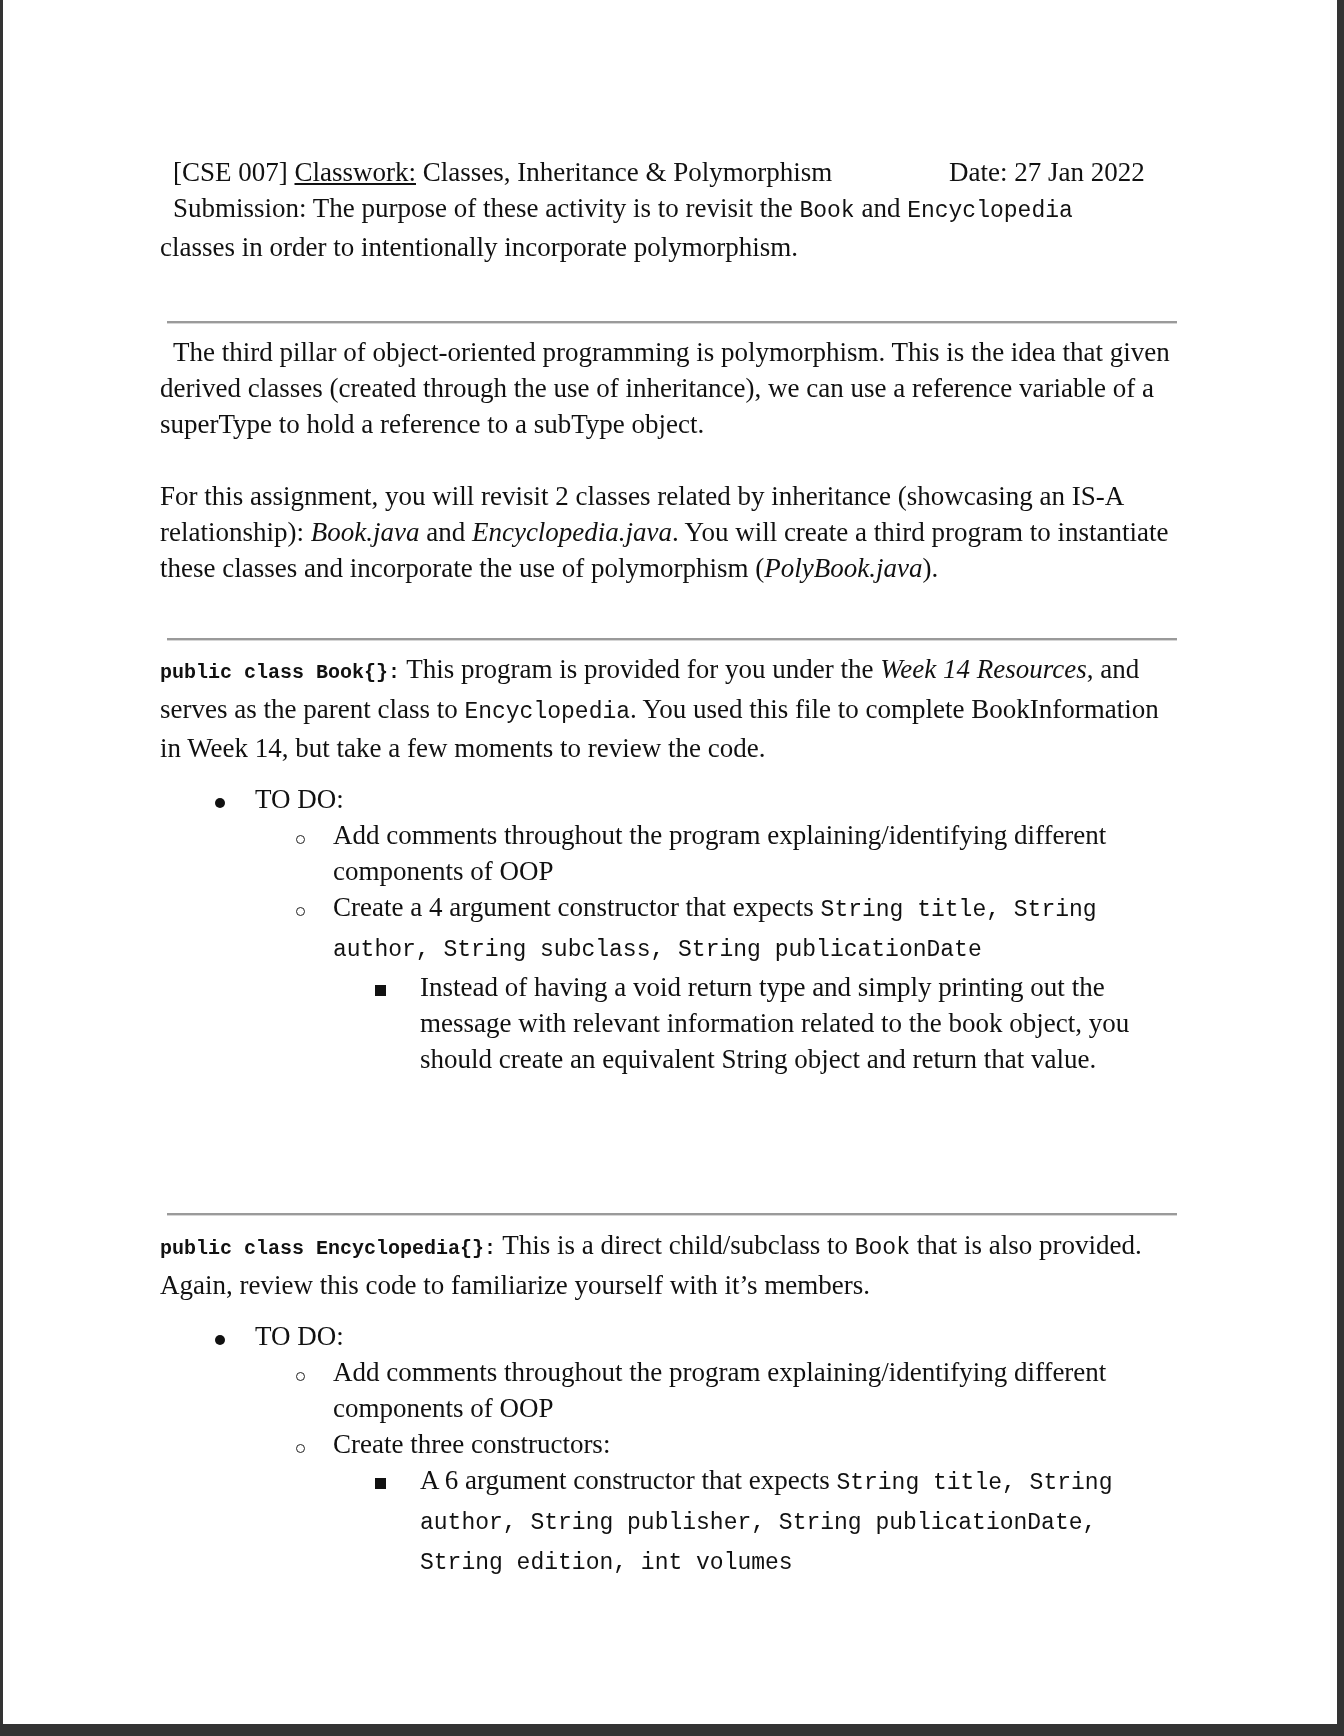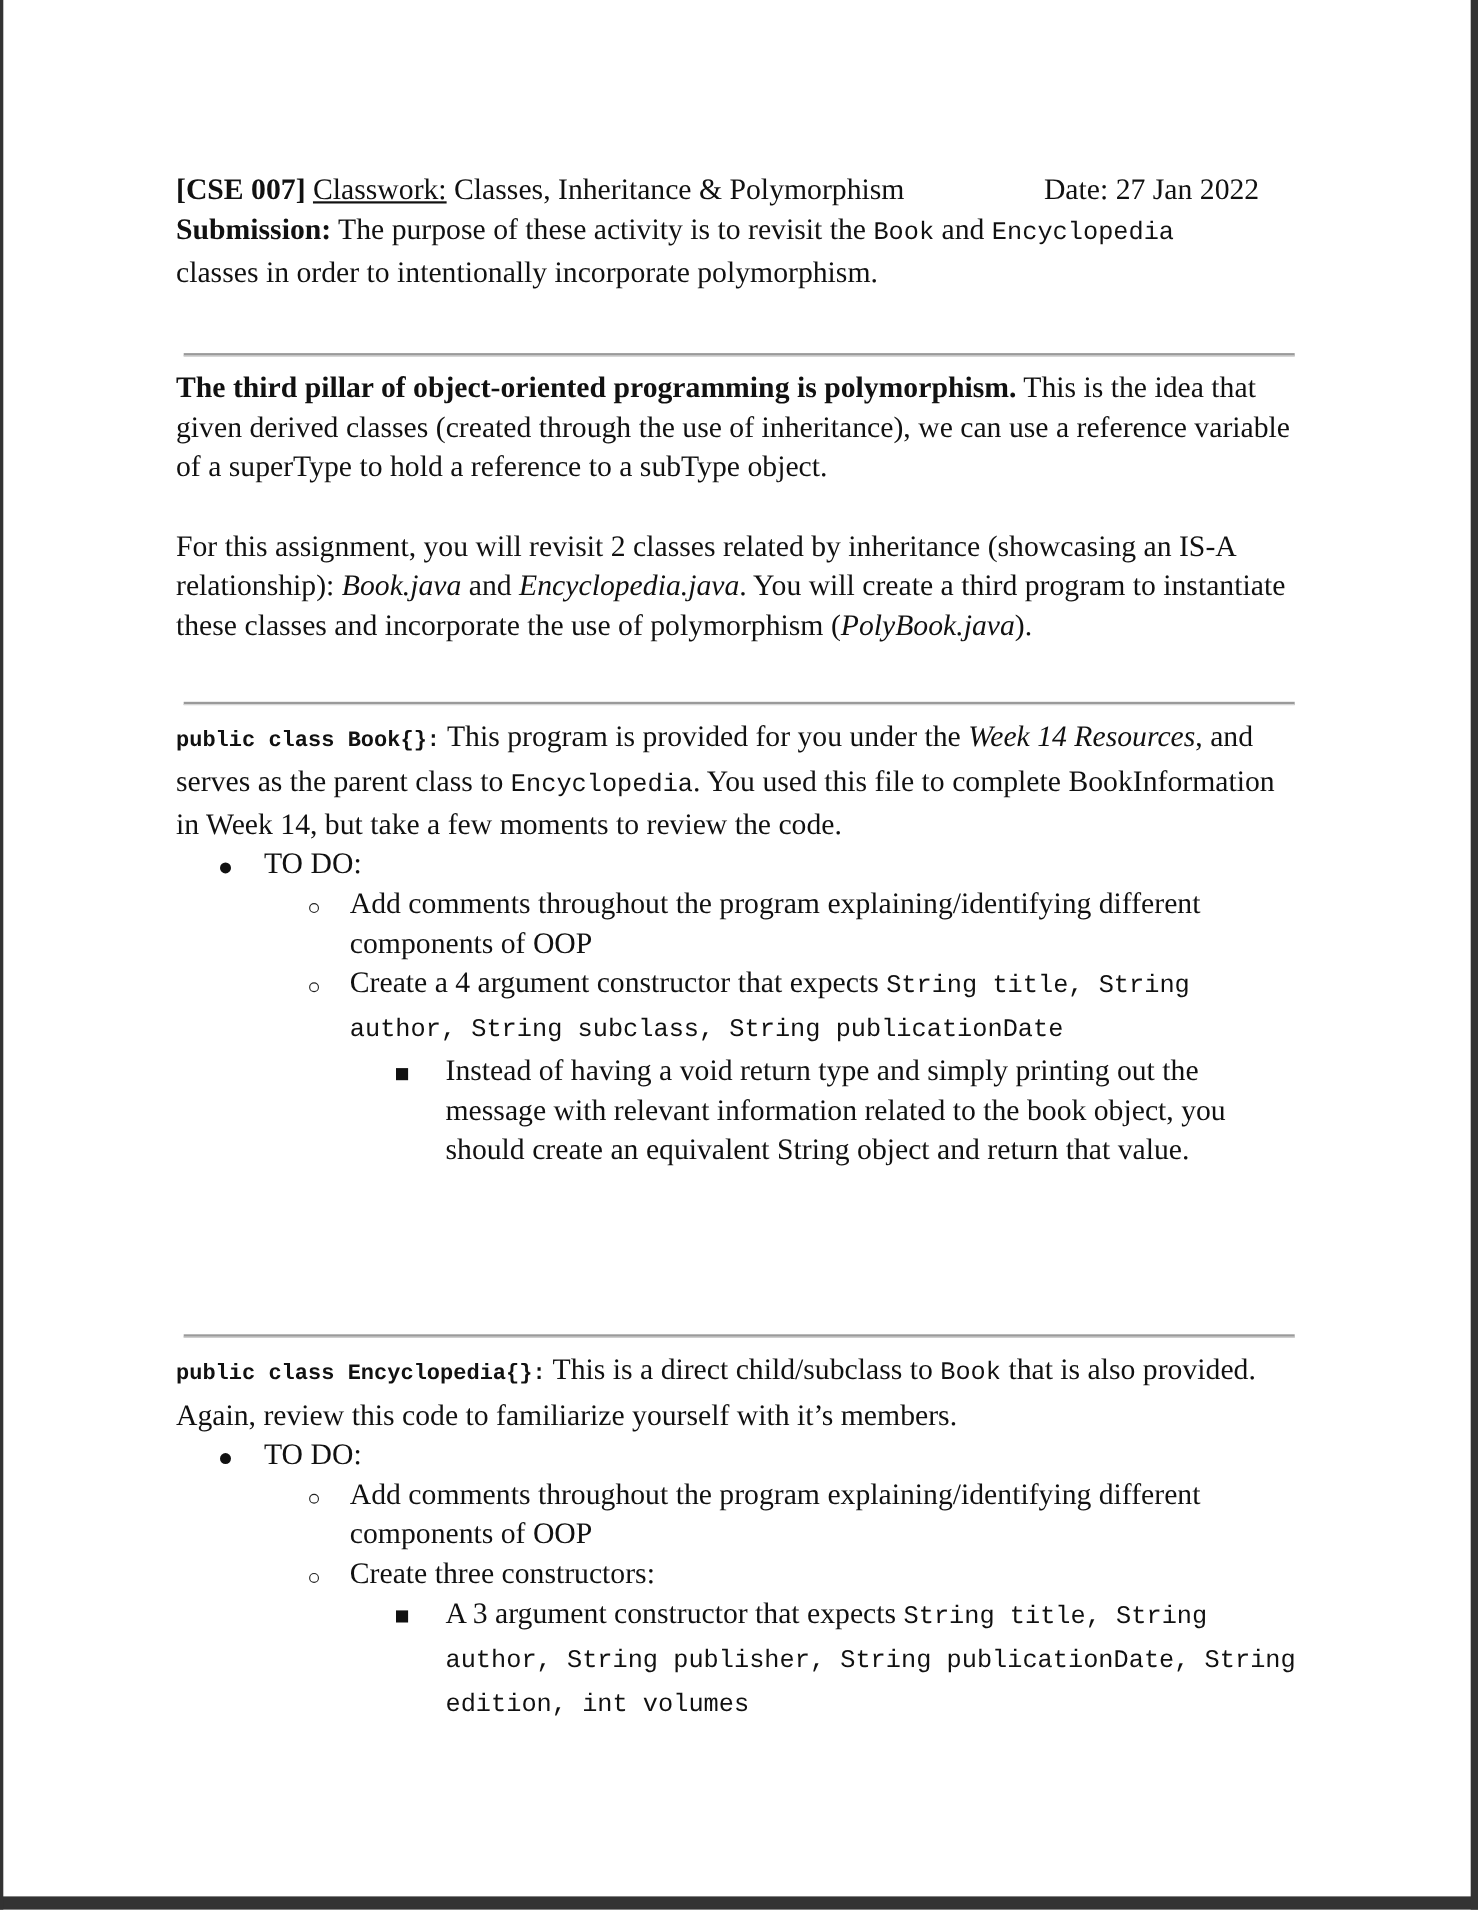--- a/index.html
+++ b/index.html
@@ -16,32 +16,32 @@
       border-right: 7px solid #333333;
       border-bottom: 12px solid #333333;
       background: #ffffff;
     }
     .page {
       position: absolute; left: 160px; top: 154px; width: 1020px;
       font-size: 27px; line-height: 36px;
     }
     .mono { font-family: "Liberation Mono", "DejaVu Sans Mono", monospace; font-size: 23px; font-weight: normal; }
     .mono-b { font-family: "Liberation Mono", "DejaVu Sans Mono", monospace; font-size: 20px; font-weight: bold; }
-    .b { font-weight: bold; }
+    .b { font-weight: normal; margin-left: 13px; }
     .i { font-style: italic; }
     .u { text-decoration: underline; }
     .header-line1 { position: relative; height: 36px; white-space: nowrap; }
     .date { position: absolute; left: 789px; top: 0; }
     .sep {
       position: absolute; left: 7px; width: 1010px; height: 2px;
       background: #9a9a9a; border-bottom: 1px solid #d6d6d6;
     }
     .block { position: absolute; left: 0; width: 1020px; }
     p { margin: 0; }
-    ul { margin: 0; padding: 0; list-style: none; }
+    ul { margin: 15px; padding: 0; list-style: none; }
     li { position: relative; }
     .l1 { padding-left: 80px; }
     .l2 { padding-left: 158px; }
     .l3 { padding-left: 245px; }
     .bullet { position: absolute; top: 0; }
     .l1 > .bullet { left: 40px; }
     .l2 > .bullet { left: 121px; }
     .l3 > .bullet { left: 200px; }
     .dot { display: inline-block; width: 10px; height: 10px; border-radius: 50%; background: #111; margin-top: 14px; }
     .circle { display: inline-block; width: 9px; height: 9px; border-radius: 50%; border: 1.5px solid #222; box-sizing: border-box; margin-top: 14px; }
@@ -117,17 +117,17 @@
       <li class="l2">
         <span class="bullet"><span class="circle"></span></span>
         <span>Add comments throughout the program explaining/identifying different components of OOP</span>
       </li>
       <li class="l2">
         <span class="bullet"><span class="circle"></span></span>
         <span>Create three constructors:</span>
       </li>
       <li class="l3">
         <span class="bullet"><span class="square"></span></span>
-        <span>A 3 argument constructor that expects </span><span class="mono" style="line-height:37px;">String title, String author, String publisher, String publicationDate, String edition, int volumes</span>
+        <span>A 6 argument constructor that expects </span><span class="mono" style="line-height:37px;">String title, String author, String publisher, String publicationDate, String edition, int volumes</span>
       </li>
     </ul>
   </div>
 </div>
 
 </body></html>

